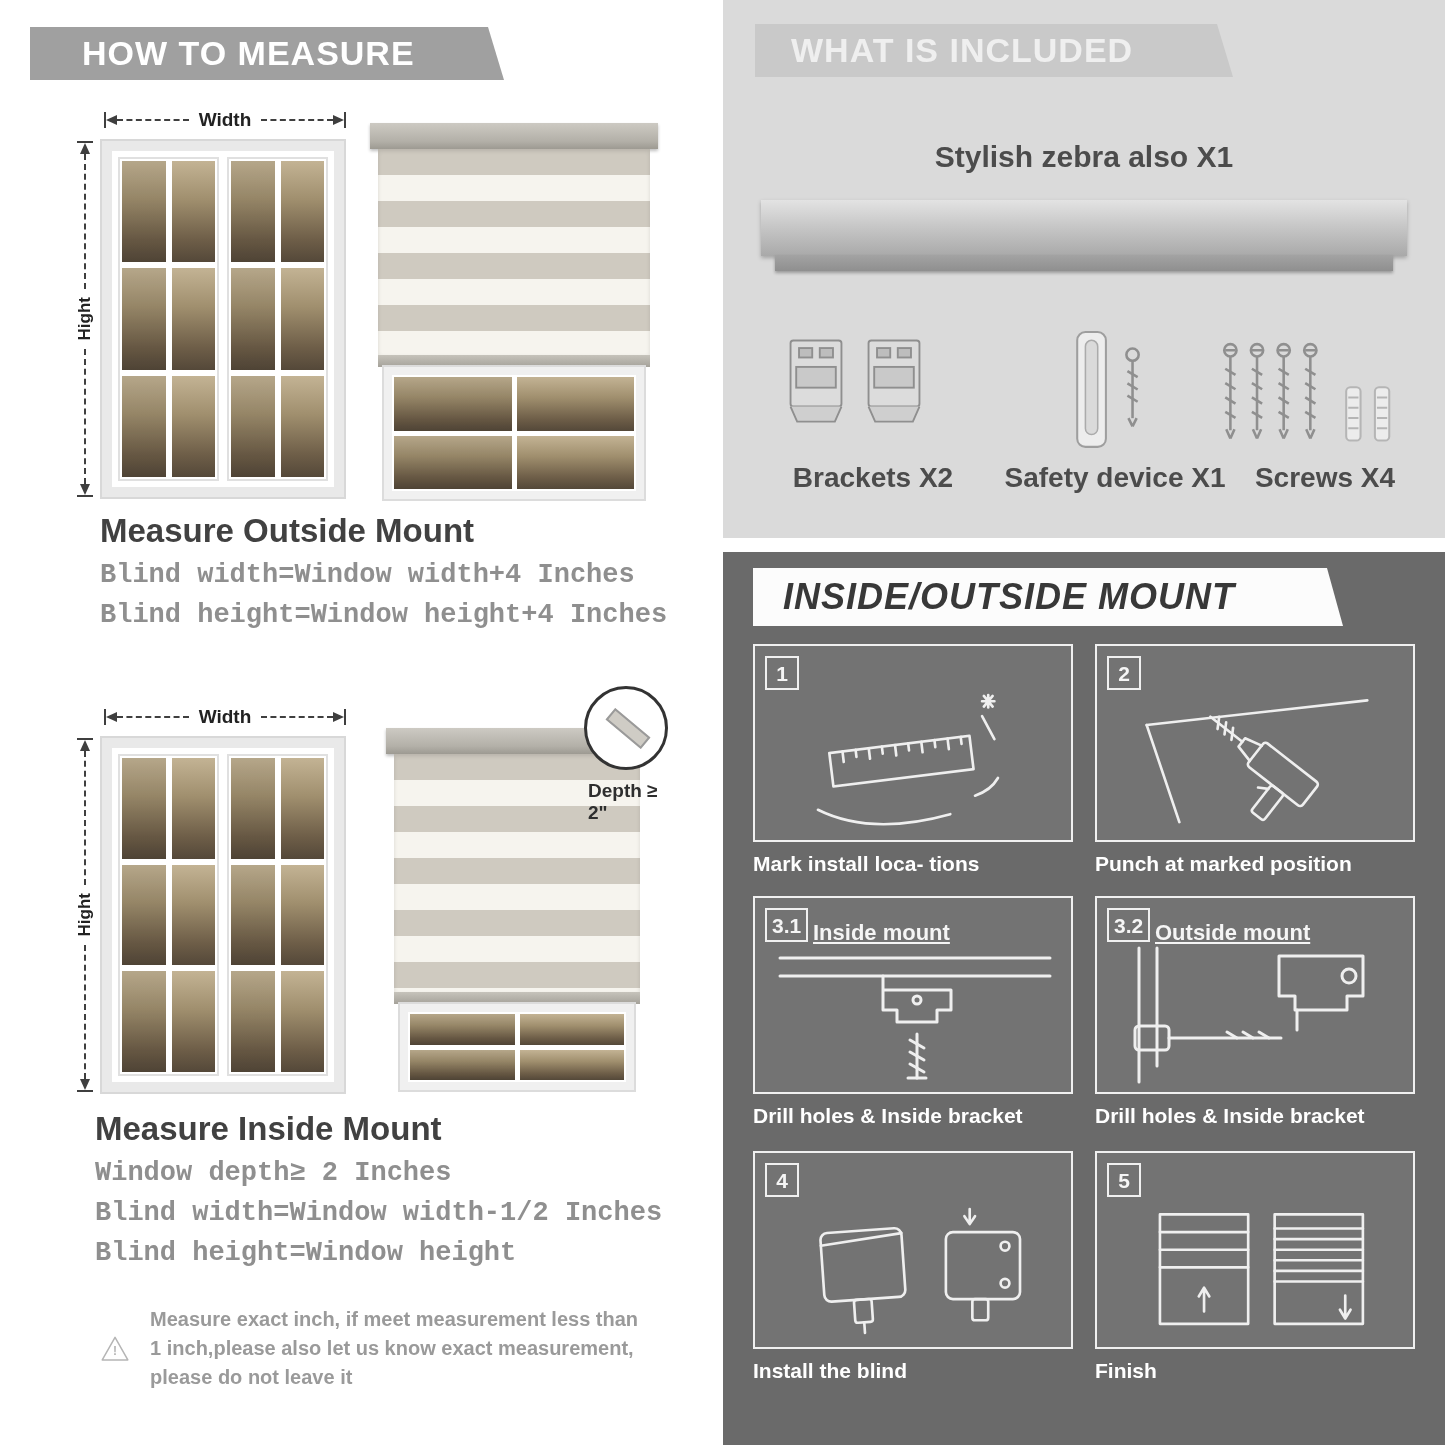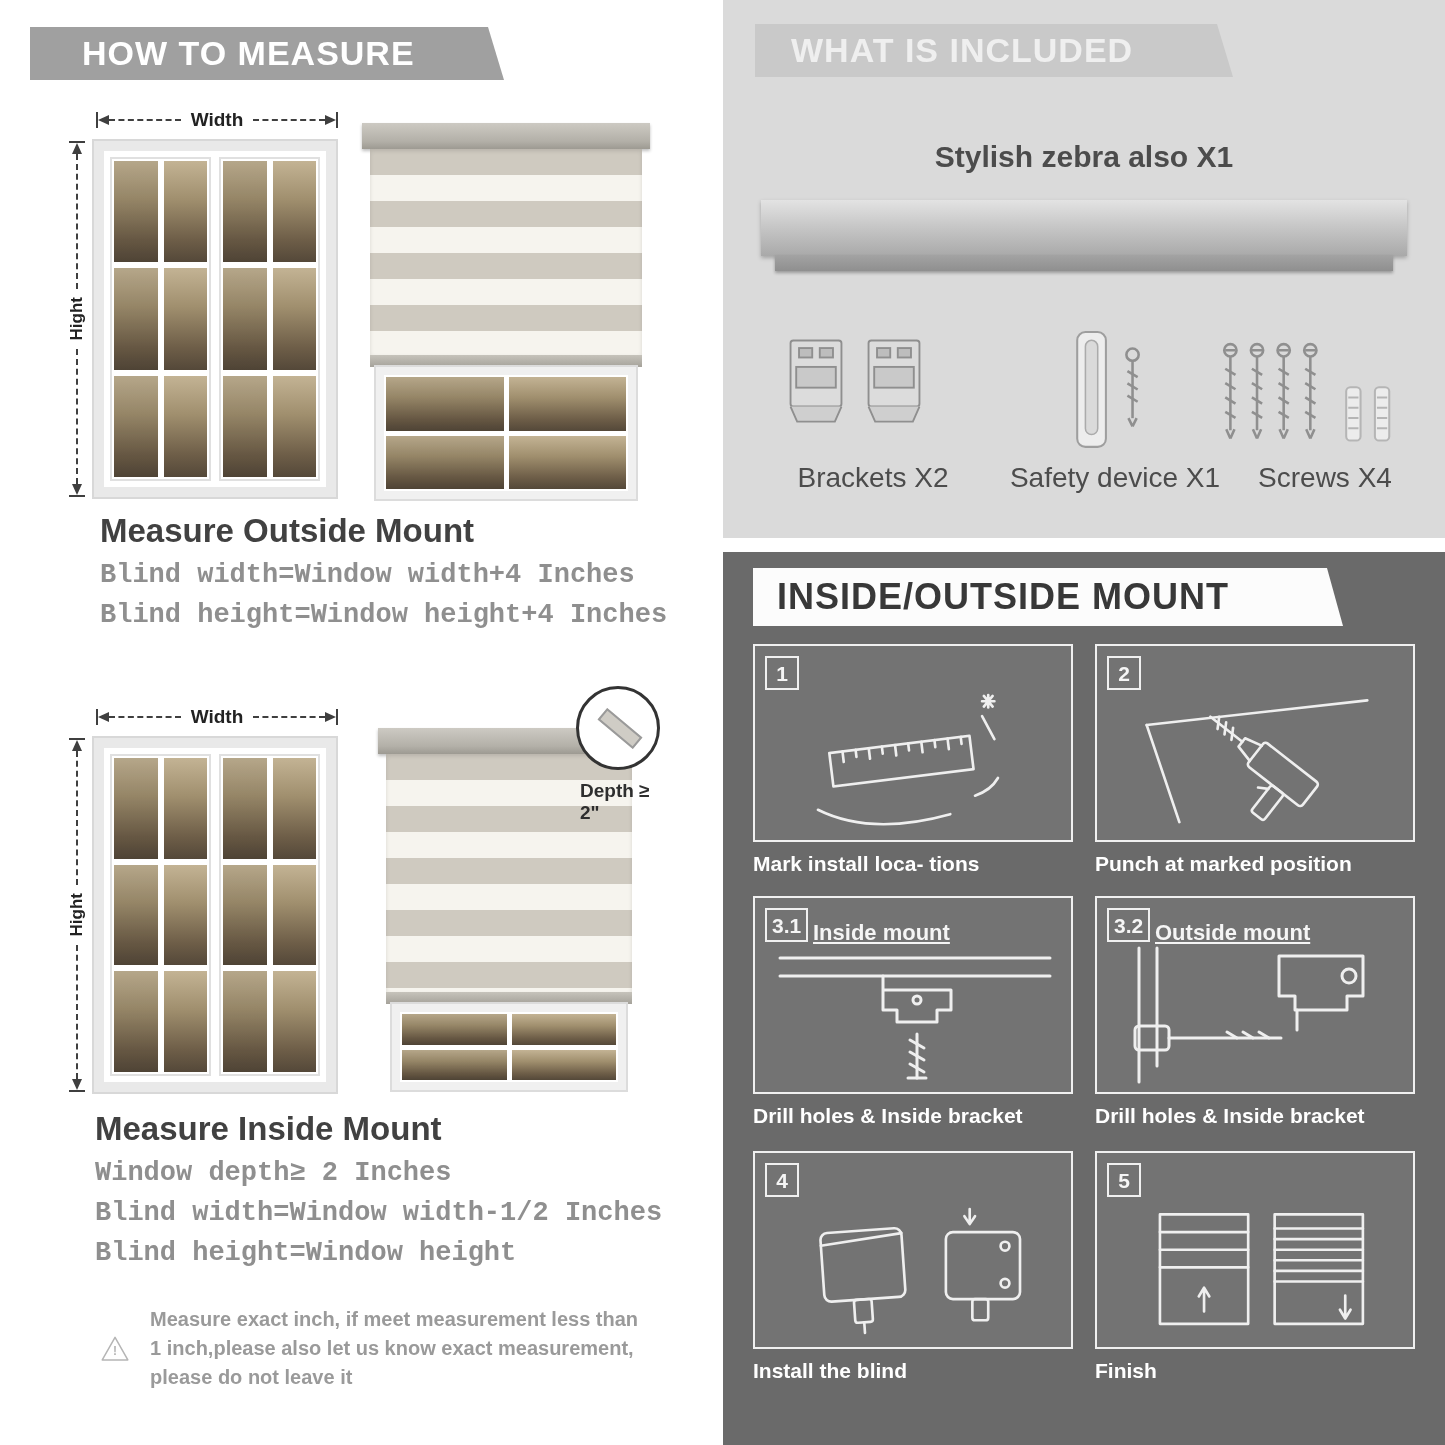--- a/index.html
+++ b/index.html
@@ -8,26 +8,26 @@
 
   
   .hdr { position: absolute; display: flex; align-items: center; font-weight: bold; }
   .hdr-left { left: 30px; top: 27px; width: 474px; height: 53px; background: #a0a0a0; color: #fff;
               font-size: 34px; padding-left: 52px; letter-spacing: 1px;
               clip-path: polygon(0 0, calc(100% - 16px) 0, 100% 100%, 0 100%); }
   .hdr-inc { left: 32px; top: 24px; width: 478px; height: 53px; background: #c9c9c9; color: #efefef;
              font-size: 34px; padding-left: 36px; letter-spacing: 1px;
              clip-path: polygon(0 0, calc(100% - 16px) 0, 100% 100%, 0 100%); }
   .hdr-mount { left: 30px; top: 16px; width: 590px; height: 58px; background: #fcfcfc; color: #383838;
-               font-size: 36px; padding-left: 24px; letter-spacing: 1px;
-               clip-path: polygon(0 0, calc(100% - 16px) 0, 100% 100%, 0 100%); }
+               font-size: 36px; padding-left: 30px; letter-spacing: 1px;
+               clip-path: polygon(0 0, calc(100% - 16px) 0, 100% 100%, 0 100%); font-style: italic; }
 
   
   .left { position: absolute; left: 0; top: 0; width: 710px; height: 1445px; background: #fff; }
-  .fig { position: absolute; }
+  .fig { position: absolute; margin-left: 8px; }
   .fig1 { left: 60px; top: 105px; width: 600px; height: 395px; }
   .fig2 { left: 60px; top: 700px; width: 600px; height: 395px; }
 
   .window { position: absolute; display: flex; gap: 8px; padding: 6px; background: #fff;
             border: 10px solid #e9e9e9; box-shadow: 0 0 0 2px #d8d8d8; }
   .sash { flex: 1; display: grid; grid-template-columns: repeat(2,1fr); grid-template-rows: repeat(3,1fr);
           gap: 6px; background: #fff; border: 2px solid #e0e0e0; padding: 2px; }
   .pane { background: linear-gradient(180deg,#c3b394 0%,#a08f6e 38%,#6e5e48 78%,#544839 100%); }
   .pane:nth-child(odd) { filter: brightness(0.93); }
 
@@ -80,21 +80,21 @@
   .headrail { position: absolute; left: 38px; top: 200px; width: 646px; height: 56px;
               background: linear-gradient(180deg,#e3e3e3 0%,#c8c8c8 45%,#a9a9a9 100%);
               box-shadow: 0 2px 4px rgba(0,0,0,.25); }
   .headrail-lip { position: absolute; left: 14px; right: 14px; bottom: -15px; height: 16px;
                   background: linear-gradient(180deg,#a3a3a3,#8f8f8f); box-shadow: 0 2px 3px rgba(0,0,0,.3); }
   .parts-row { position: absolute; left: 0; top: 320px; width: 100%; height: 135px; }
   .part { position: absolute; display: flex; align-items: flex-end; gap: 12px; }
   .part-brackets { left: 60px; top: 14px; }
   .part-safety { left: 332px; top: 8px; }
   .part-screws { left: 492px; top: 18px; }
-  .part-labels span { position: absolute; top: 462px; font-size: 28px; font-weight: normal;
+  .part-labels span { position: absolute; top: 462px; font-size: 28px; font-weight: bold;
                       color: #4c4c4c; text-align: center; }
   .lbl-brackets { left: 28px; width: 244px; }
   .lbl-safety { left: 262px; width: 260px; }
   .lbl-screws { left: 502px; width: 200px; }
 
   
   .mount { position: absolute; left: 723px; top: 552px; width: 722px; height: 893px; background: #6a6a6a; }
   .cell { position: absolute; width: 320px; }
   .sbox { position: relative; width: 320px; height: 198px; border: 2px solid #f0f0f0; background: #737373; overflow: hidden; }
   .badge { position: absolute; left: 10px; top: 10px; min-width: 34px; height: 34px; line-height: 31px;

